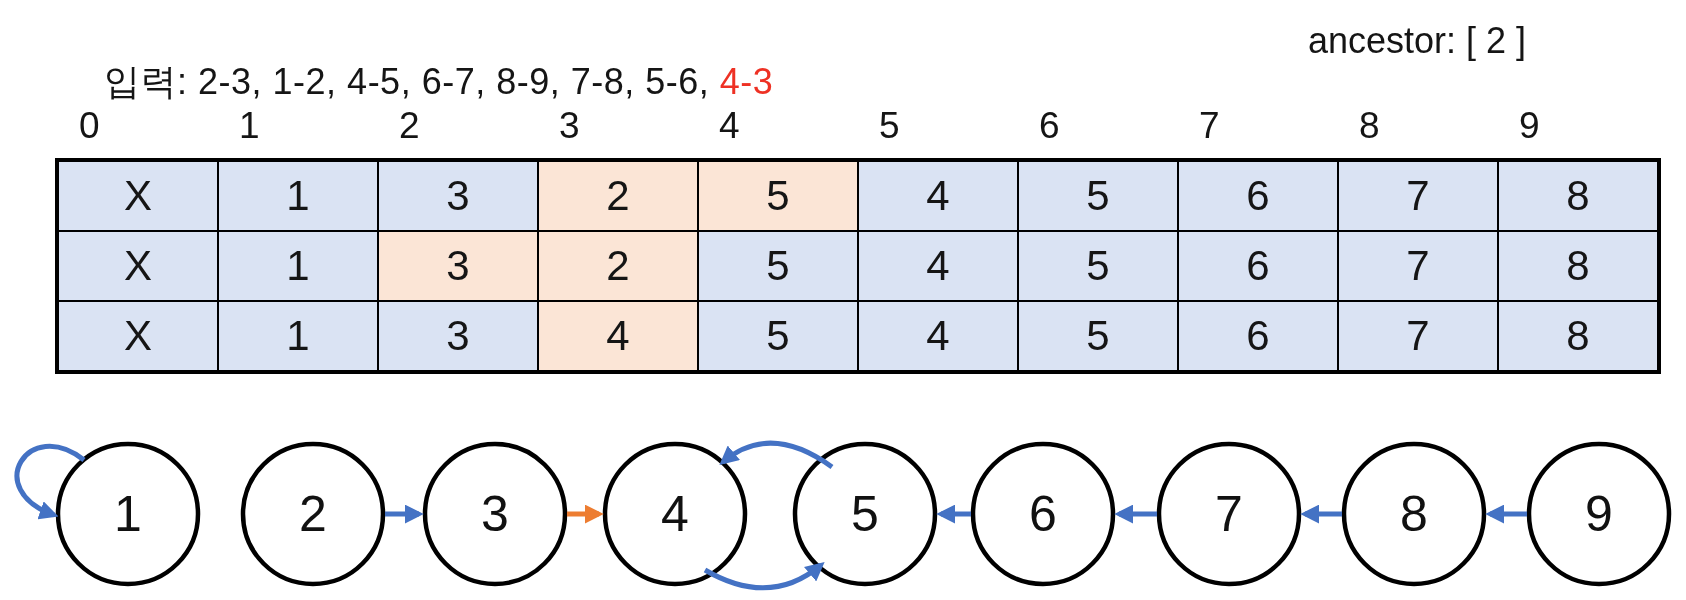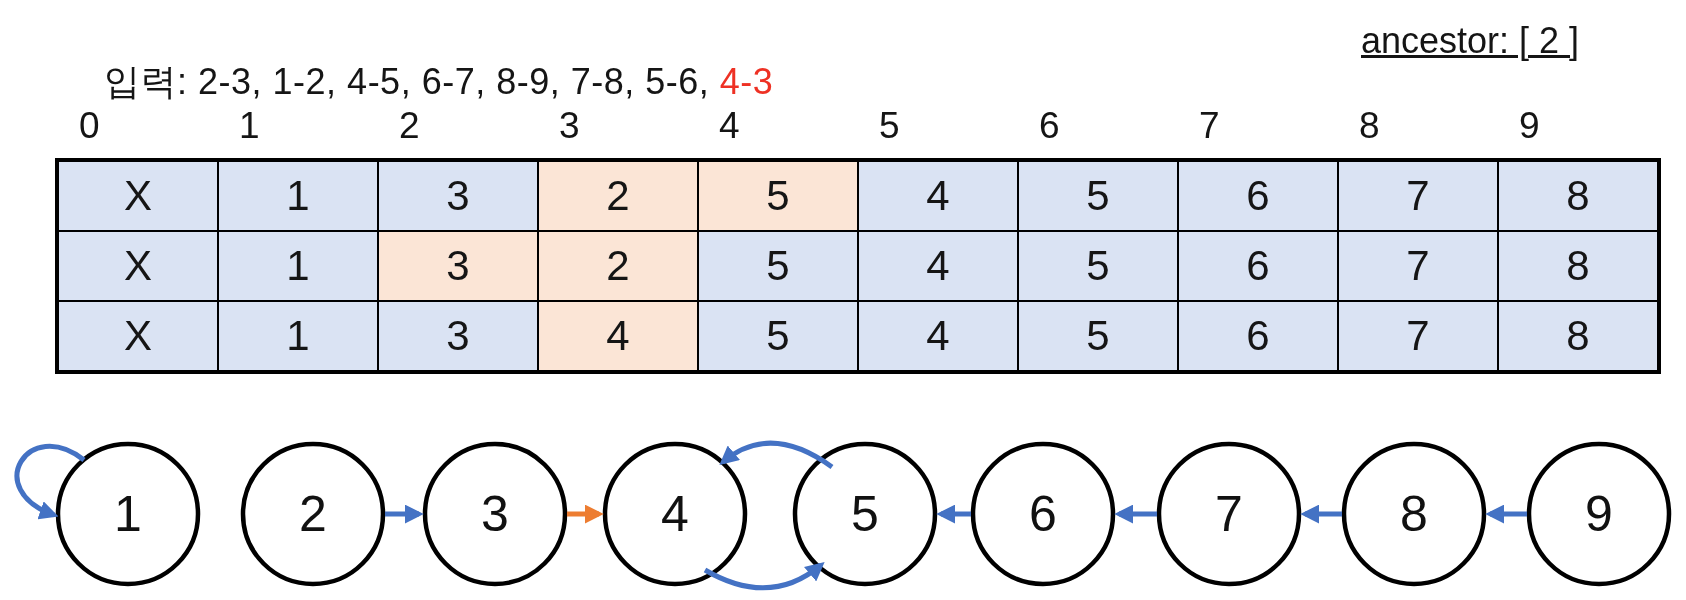--- a/index.html
+++ b/index.html
@@ -18,25 +18,24 @@
     position: absolute;
     left: 62px;
     top: 16px;
     font-size: 36px;
     white-space: pre;
     letter-spacing: 0.5px;
   }
   .input-line .hl-red { color: #ee3124; }
   .ancestor-line {
     position: absolute;
-    left: 1361px;
+    left: 1308px;
     top: 20px;
     font-size: 36px;
     white-space: pre;
-    text-decoration: underline;
   }
 
   
   .col-headers {
     position: absolute;
     left: 57px;
     top: 100px;
     display: grid;
     grid-template-columns: repeat(10, 160px);
   }

